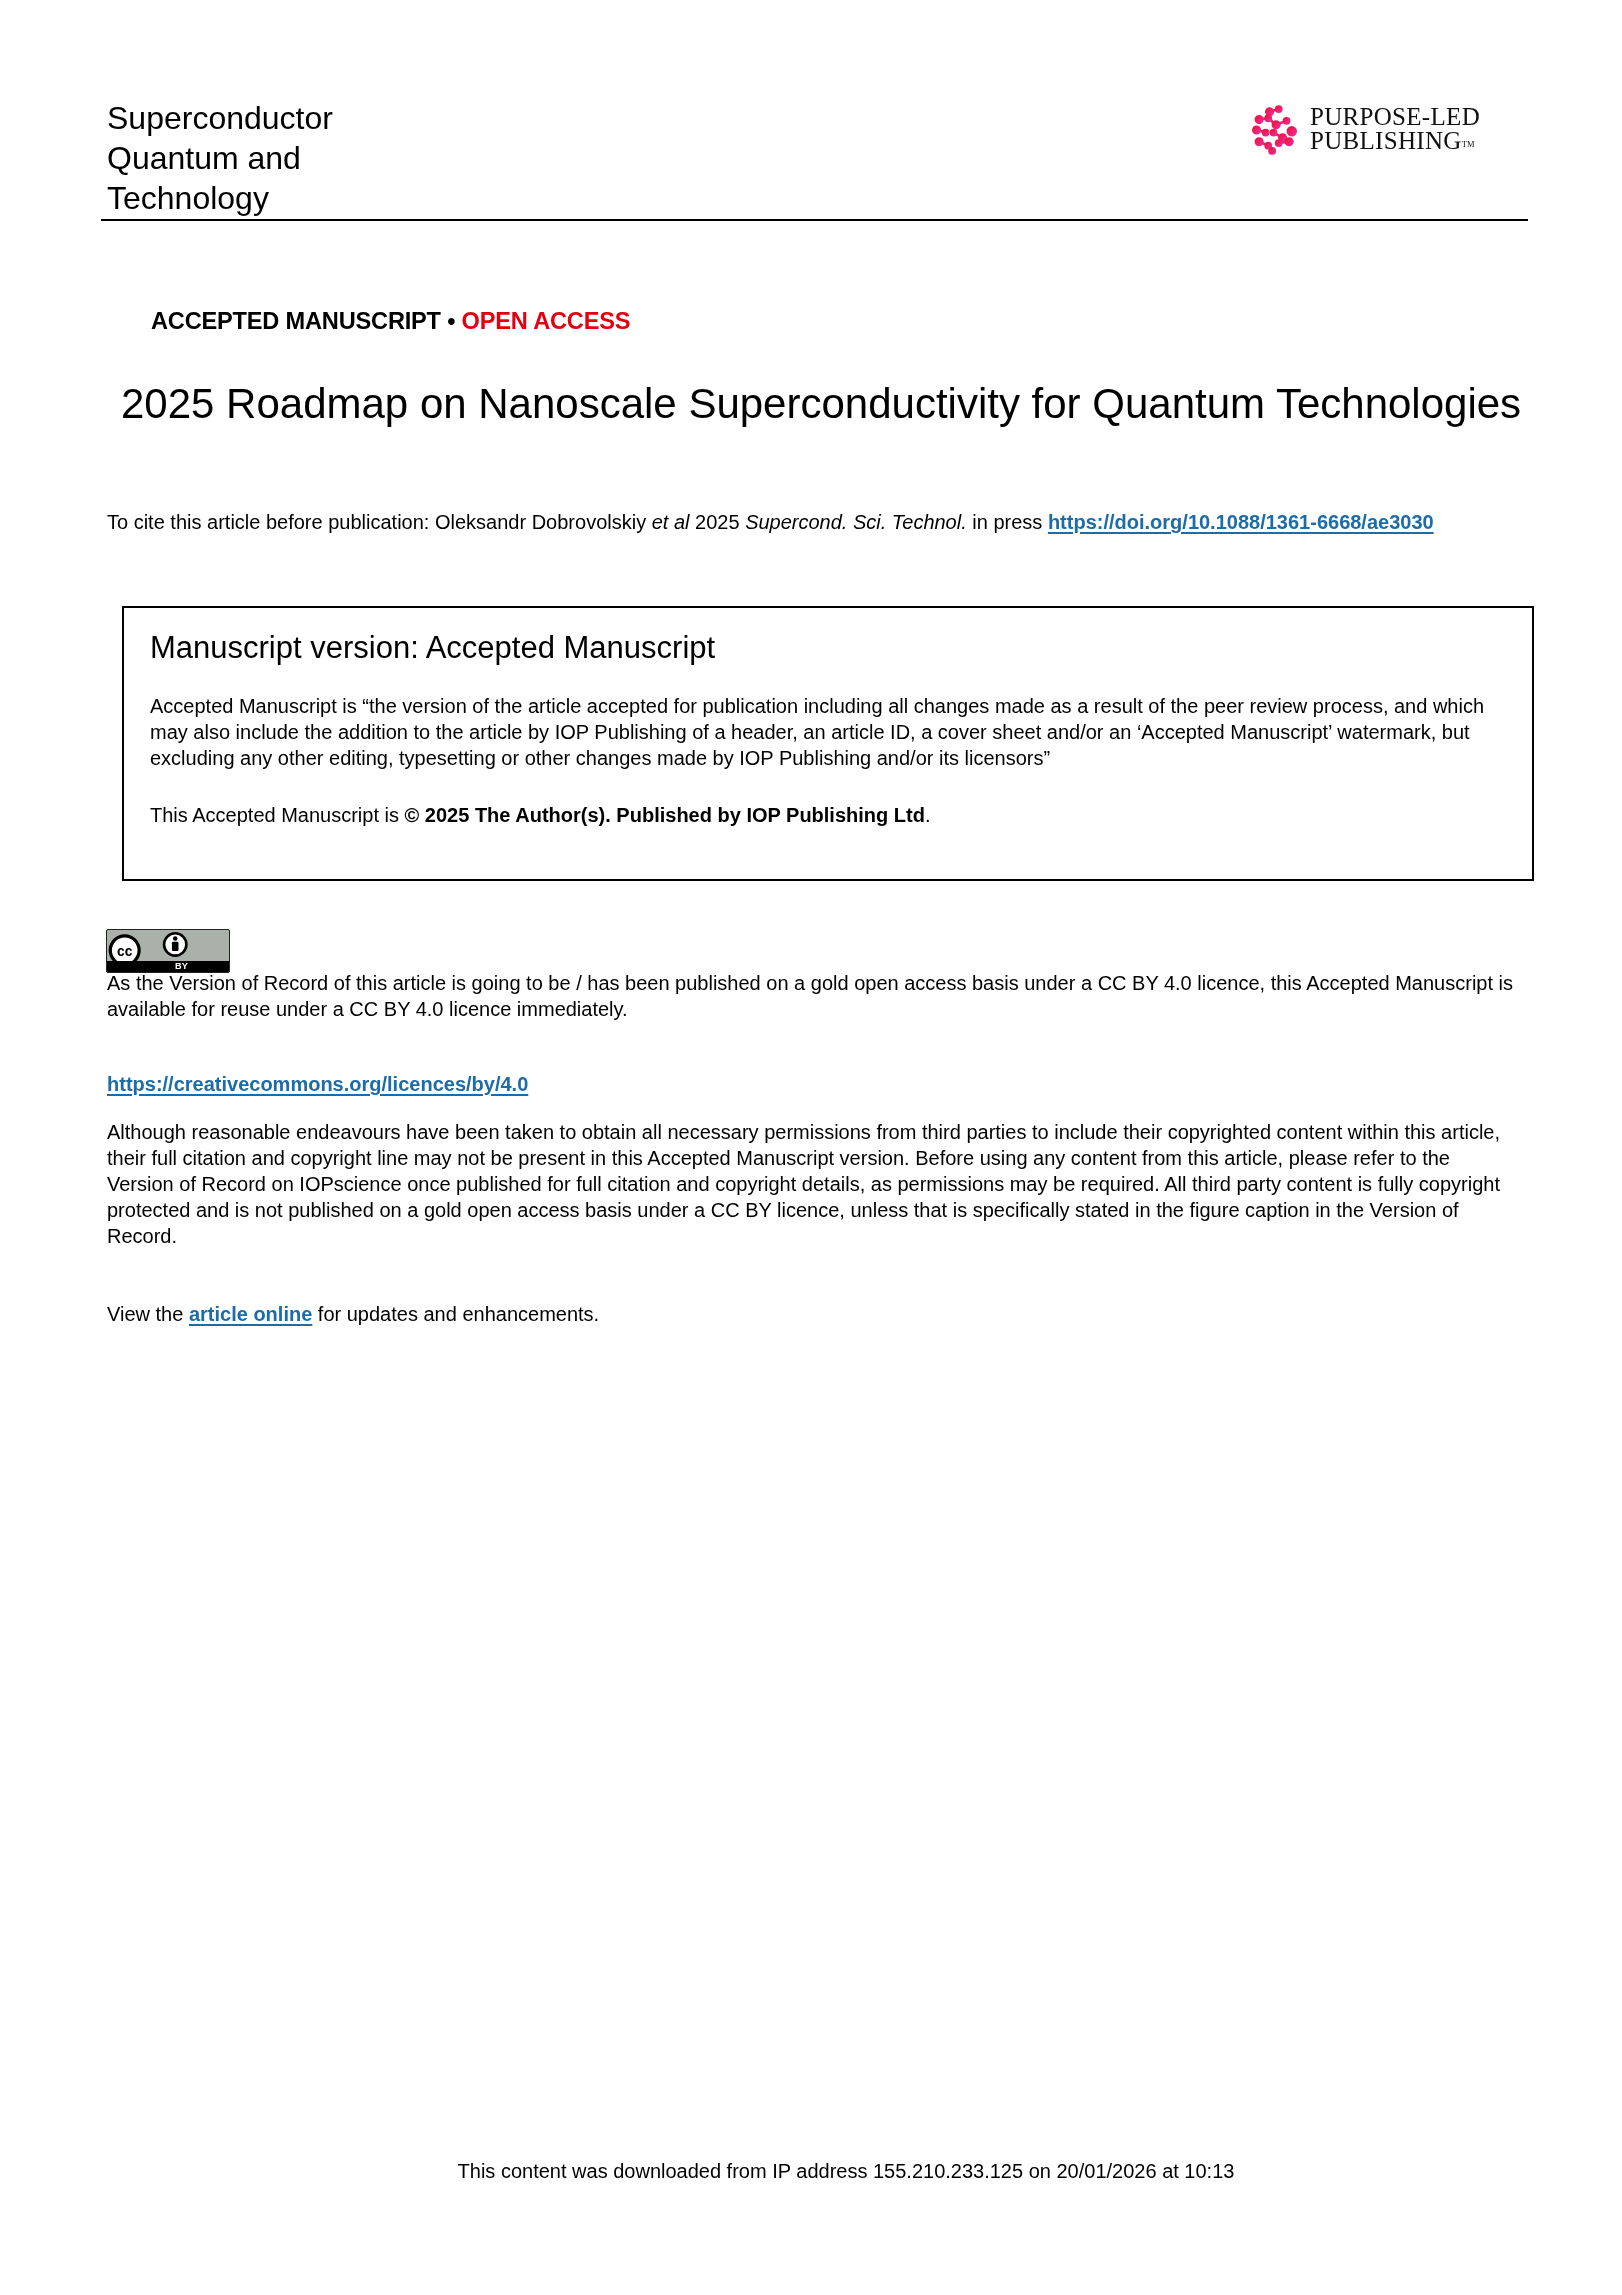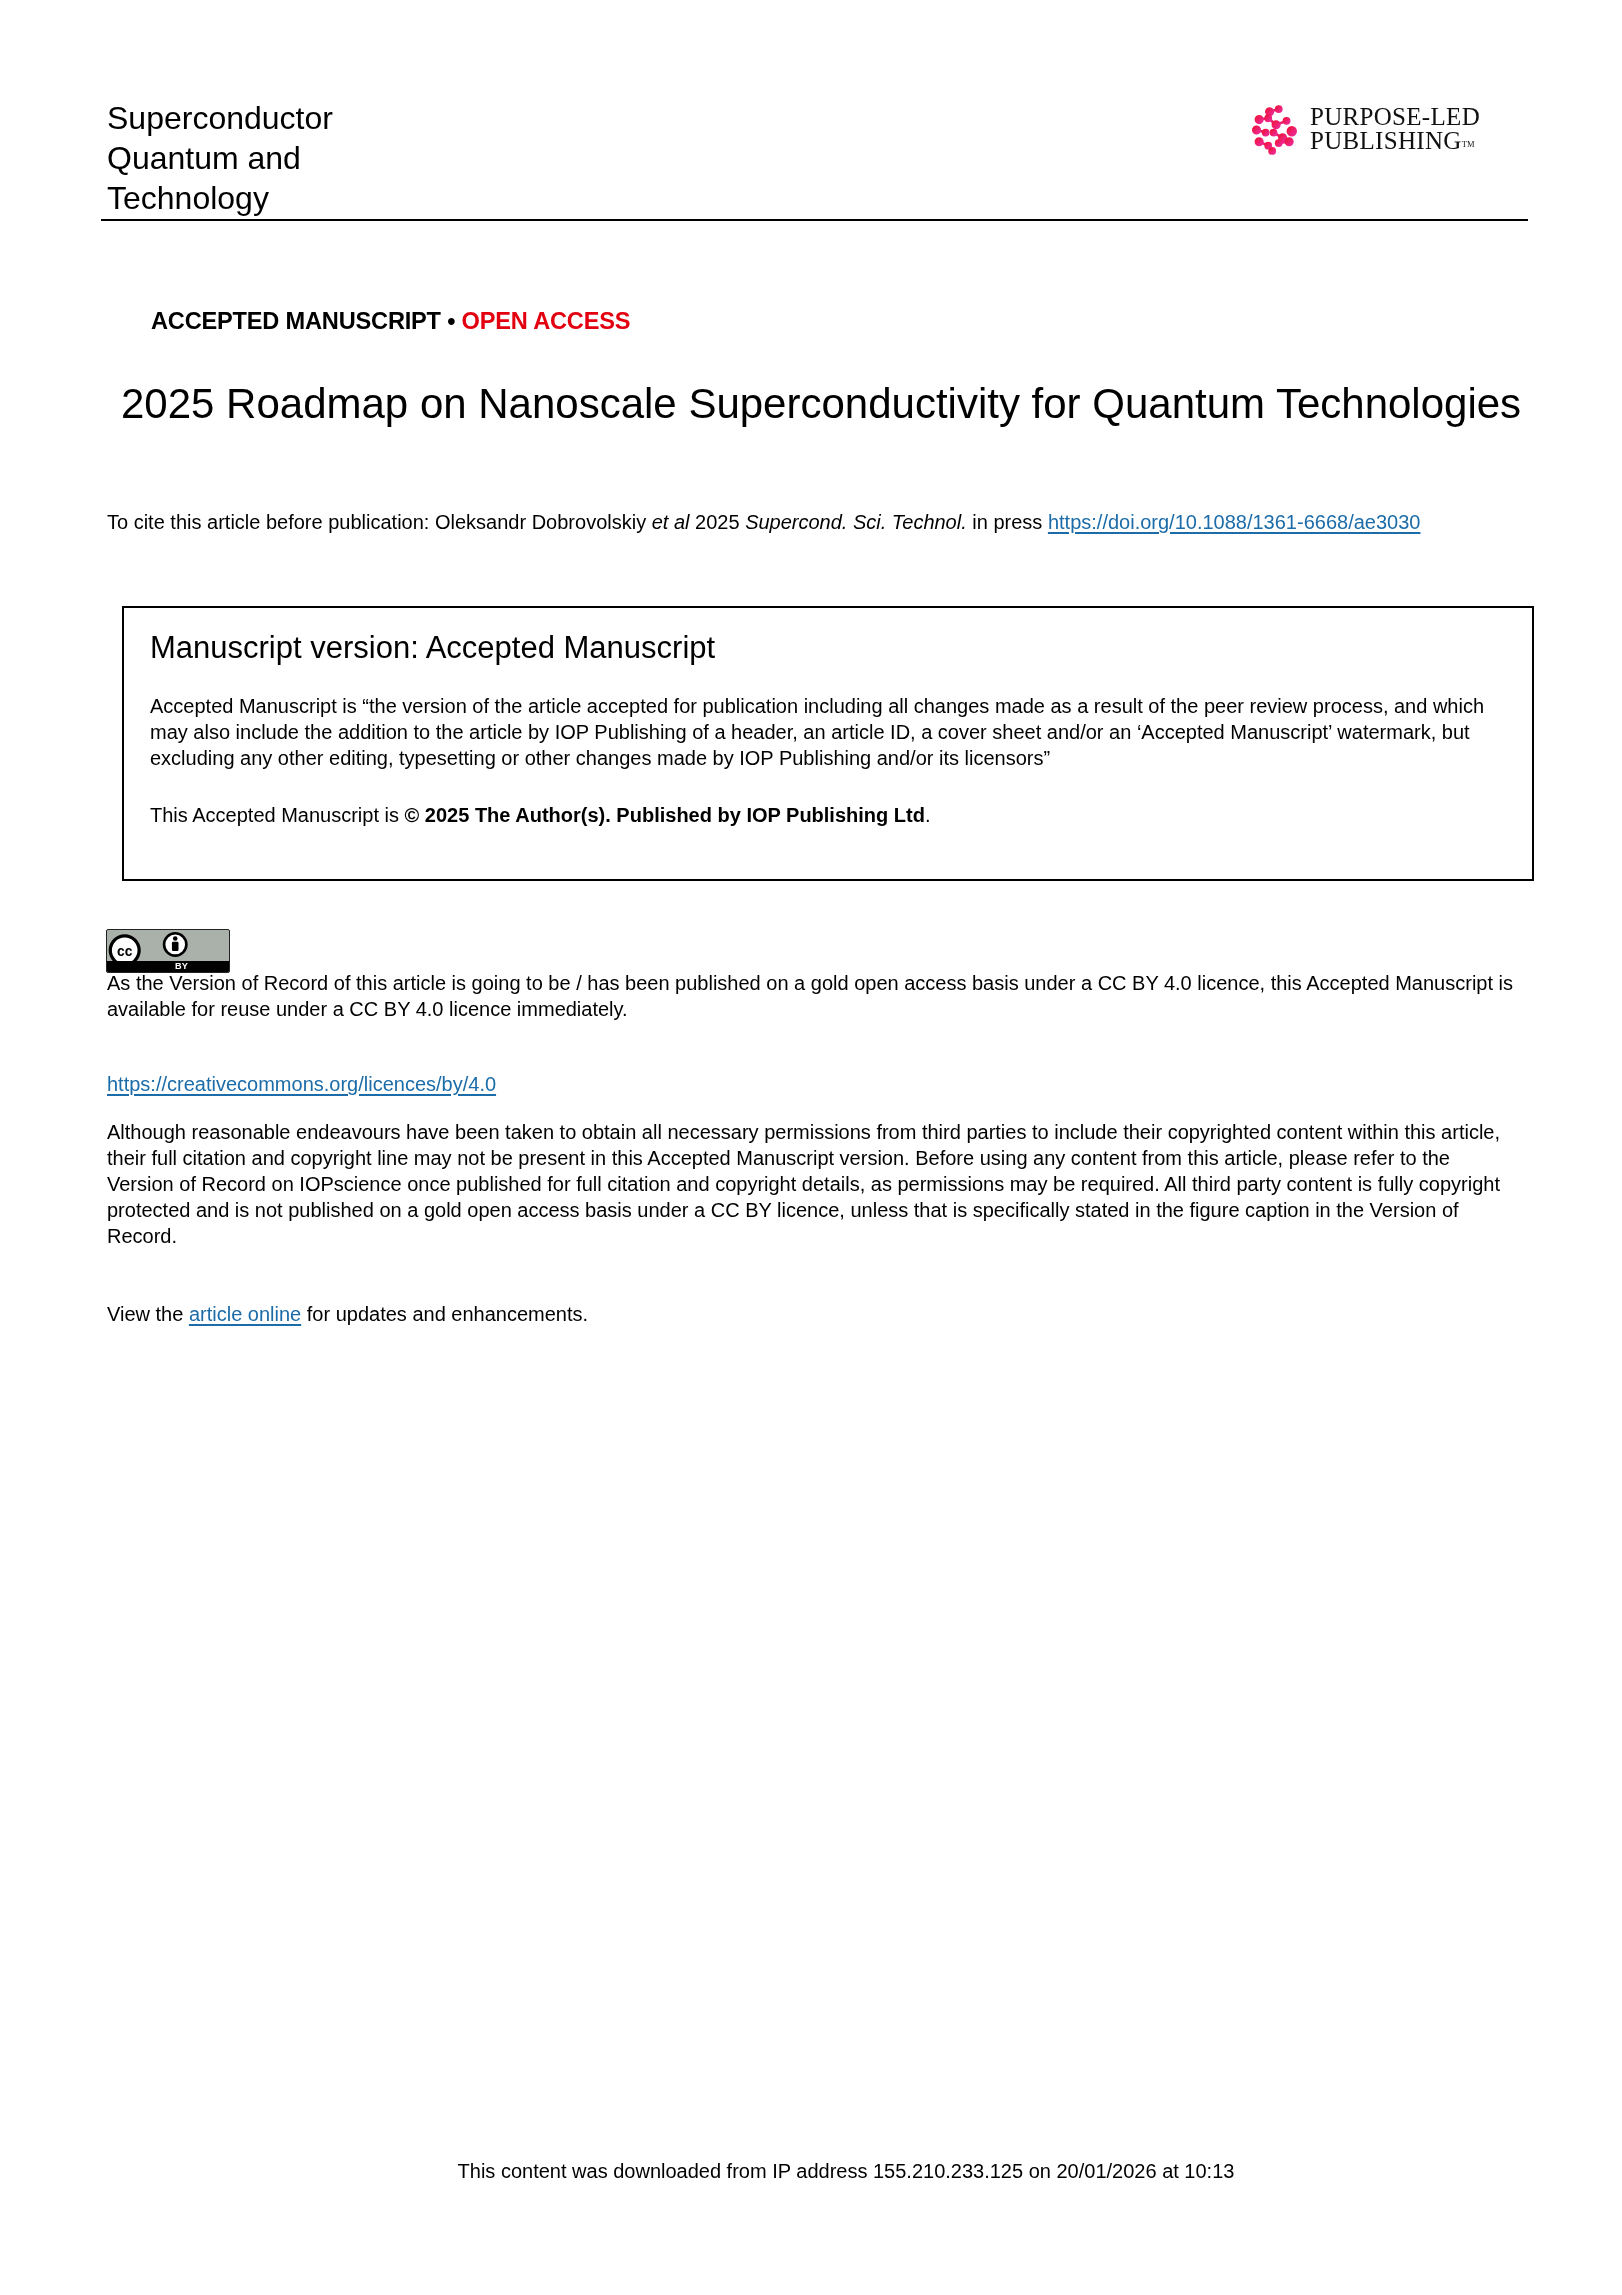--- a/index.html
+++ b/index.html
@@ -27,21 +27,21 @@
   }
   .status-line .open { color: #e3000f; }
   .title {
     position: absolute; left: 107px; top: 363px; width: 1407px;
     font-size: 42px; line-height: 54px; font-weight: normal; margin: 14px;
   }
   .cite {
     position: absolute; left: 107px; top: 509px; width: 1407px;
     font-size: 20px; line-height: 26px;
   }
-  a.link { color: #1b6ca8; text-decoration: underline; text-underline-offset: 2.6px; }
+  a.link { color: #1b6ca8; text-decoration: underline; text-underline-offset: 2.6px; font-weight: bold; }
 
   .box {
     position: absolute; left: 122px; top: 606px; width: 1412px; height: 275px;
     border: 2px solid #000; box-sizing: border-box;
   }
   .box-title {
     position: absolute; left: 26px; top: 19.6px;
     font-size: 31px; line-height: 39px;
   }
   .box-para {

